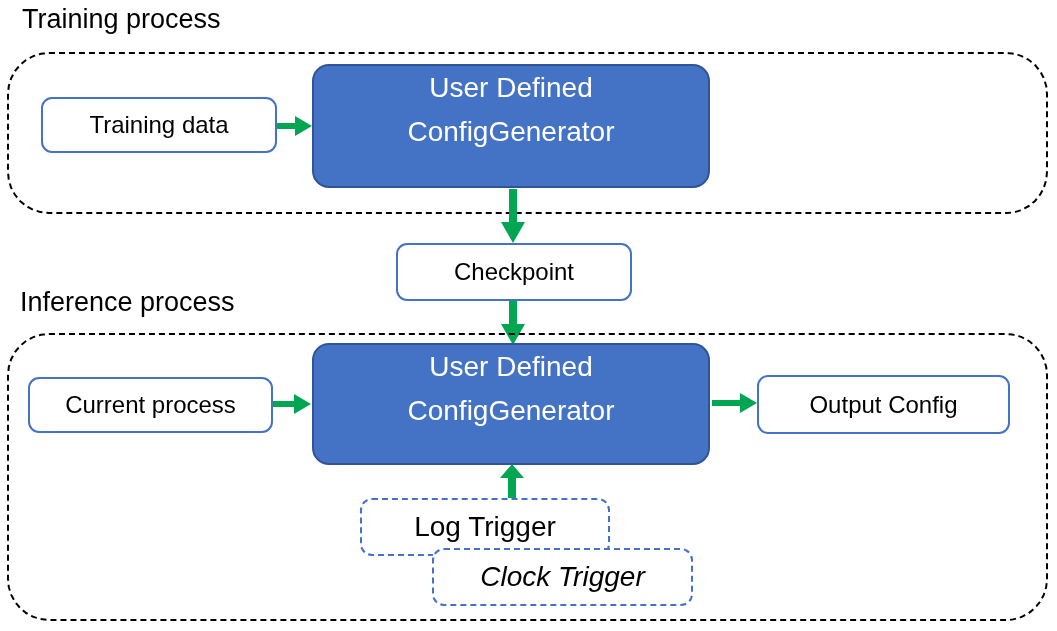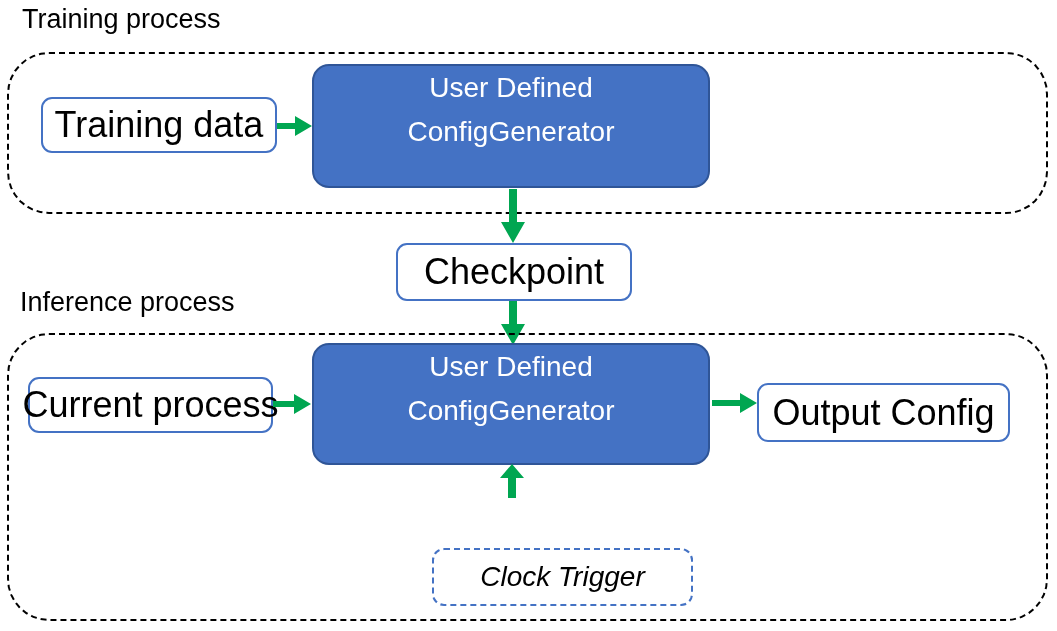--- a/index.html
+++ b/index.html
@@ -38,27 +38,27 @@
     border-radius:42px;
   }
   .outer-training{left:7px;top:52px;width:1041px;height:162px;}
   .outer-inference{left:7px;top:333px;width:1041px;height:288px;}
   .wbox{
     position:absolute;
     background:#fff;
     border:2px solid var(--box-border);
     border-radius:11px;
     display:flex;align-items:center;justify-content:center;
-    font-size:36px;color:var(--text-dark);
+    font-size:24px;color:var(--text-dark);
     white-space:nowrap;
   }
   .wbox-training-data{left:41px;top:97px;width:236px;height:56px;}
   .wbox-checkpoint{left:396px;top:243px;width:236px;height:58px;}
   .wbox-current-status{left:28px;top:377px;width:245px;height:56px;}
-  .wbox-output-config{left:757px;top:375px;width:253px;height:59px;margin-top:8px;}
+  .wbox-output-config{left:757px;top:375px;width:253px;height:59px;}
   .bluebox{
     position:absolute;
     background:var(--blue-fill);
     border:2.5px solid var(--blue-border);
     border-radius:17px;
     display:flex;flex-direction:column;align-items:center;justify-content:flex-start;
     color:var(--text-light);
     font-size:28px;line-height:44px;
     text-align:center;
   }
@@ -144,16 +144,17 @@
   </div>
 
   <div class="wbox wbox-output-config">Output Config</div>
 
   <div class="arrow arrow-6">
     <svg width="28" height="34" viewBox="0 0 28 34">
       <polygon fill="currentColor" points="10,34 10,14 2,14 14,0 26,14 18,14 18,34"></polygon>
     </svg>
   </div>
 
+  <div class="trigger trigger-log">Log Trigger</div>
 
   <div class="trigger trigger-clock">Clock Trigger</div>
 
 </div>
 
 </body></html>

